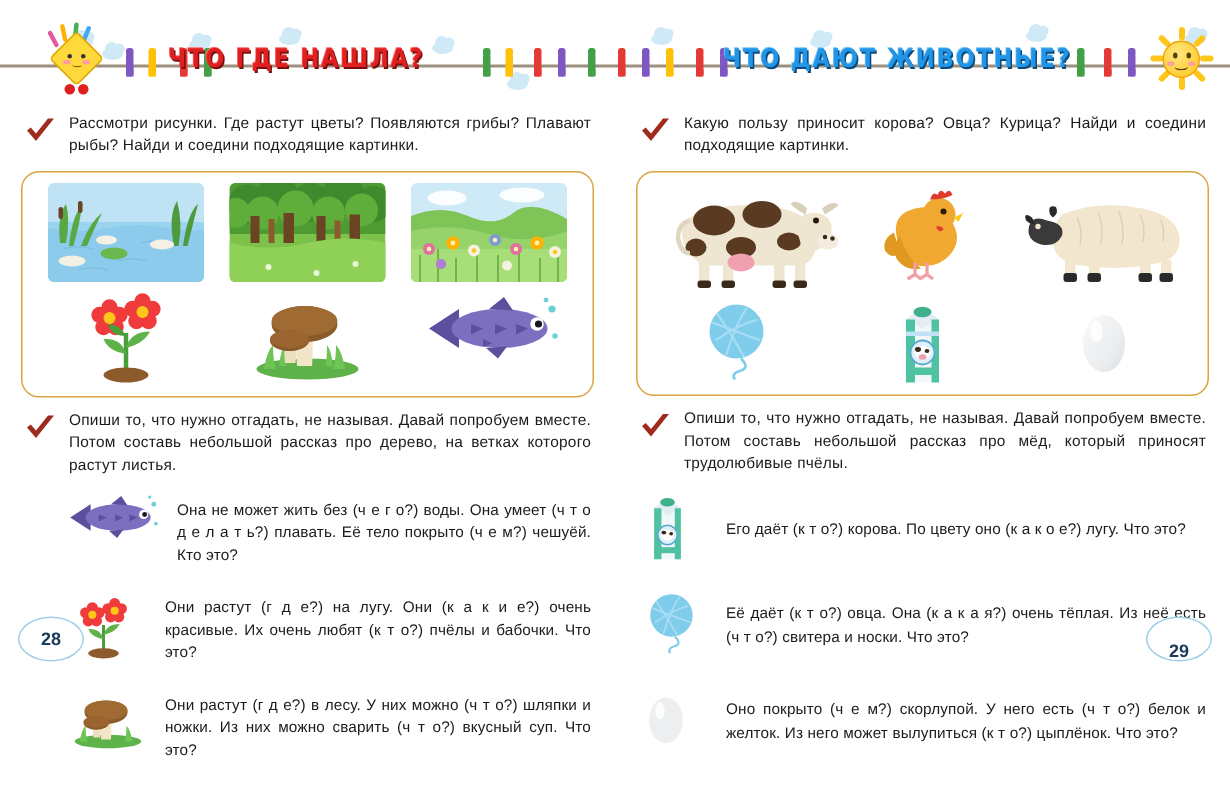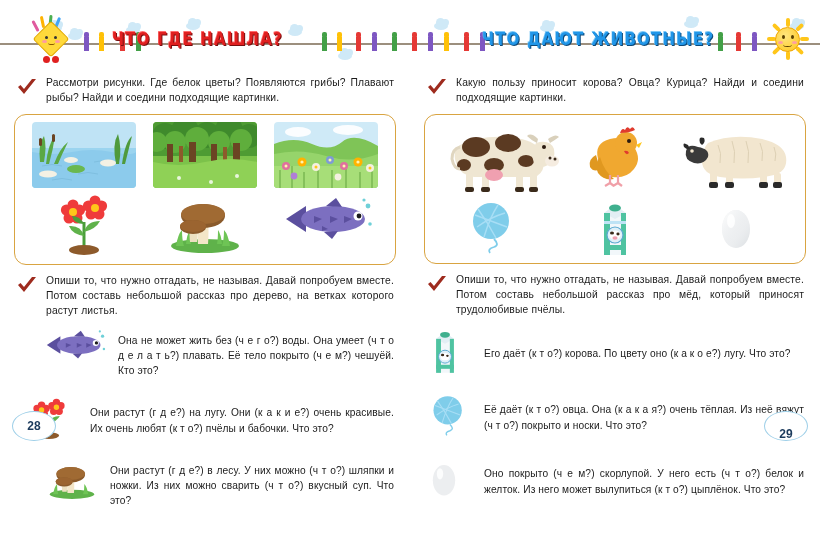--- a/index.html
+++ b/index.html
@@ -196,21 +196,21 @@
 
       <div class="title-word title-left">ЧТО ГДЕ НАШЛА?</div>
     </div>
 
     <div class="task">
       <div class="check-icon">
         <svg width="22" height="20" viewBox="0 0 22 20">
           <path d="M2 9 L8 16 L20 1 L16 1 L8 11 L4.5 7 Z" fill="#9e2b1e"></path>
         </svg>
       </div>
-      <div class="task-text">Рассмотри рисунки. Где белок цветы? Появляются грибы? Плавают рыбы? Найди и соедини подходящие картинки.</div>
+      <div class="task-text">Рассмотри рисунки. Где растут цветы? Появляются грибы? Плавают рыбы? Найди и соедини подходящие картинки.</div>
     </div>
 
     <div class="panel">
       <div class="panel-row scenes">
 
         <div class="scene">
           <svg width="104" height="66" viewBox="0 0 104 66">
             <rect width="104" height="66" fill="#bfe3f5"></rect>
             <rect y="26" width="104" height="40" fill="#9bd4ef"></rect>
             <path d="M0 30 q20 4 40 0 t40 0 t24 0 v36 H0 Z" fill="#8ccbec"></path>
@@ -408,21 +408,21 @@
           <g fill="#6fd0d8">
               <circle cx="90" cy="12" r="2.4"></circle>
               <circle cx="86" cy="5" r="1.6"></circle>
               <circle cx="92" cy="31" r="1.8"></circle>
             </g>
         </svg>
       </div>
       <div class="riddle-text">Она не может жить без (ч е г о?) воды. Она умеет (ч т о   д е л а т ь?) плавать. Её тело покрыто (ч е м?) чешуёй. Кто это?</div>
     </div>
 
-    <div class="riddle" style="padding-left:24px;">
+    <div class="riddle" style="padding-left:44px;">
       <div class="riddle-icon" style="flex:0 0 56px;">
         <svg width="50" height="50" viewBox="0 0 74 60">
           <path d="M37 56 V28" stroke="#4a9e3a" stroke-width="3" fill="none"></path>
           <path d="M37 42 q-12 -2 -15 -10 q12 -1 15 10" fill="#5fb24a"></path>
           <path d="M37 38 q12 -3 16 -11 q-13 0 -16 11" fill="#5fb24a"></path>
           <g transform="translate(26,18)">
             <circle cx="0" cy="-7" r="5.5" fill="#ef3b3b"></circle>
               <circle cx="6.6" cy="-2" r="5.5" fill="#ef3b3b"></circle>
             <circle cx="4" cy="6" r="5.5" fill="#ef3b3b"></circle>
               <circle cx="-4" cy="6" r="5.5" fill="#ef3b3b"></circle>
@@ -674,21 +674,21 @@
           <circle cx="25" cy="22" r="18" fill="#7fcdea"></circle>
           <g stroke="#a8def5" stroke-width="1.4" fill="none">
             <path d="M9 16 q16 6 32 12"></path>
               <path d="M11 28 q14 -10 28 -14"></path>
             <path d="M18 38 q6 -20 14 -32"></path>
               <path d="M12 10 q10 14 18 29"></path>
           </g>
           <path d="M28 40 q6 6 0 8 q-7 2 -4 6" stroke="#7fcdea" stroke-width="1.8" fill="none"></path>
         </svg>
       </div>
-      <div class="riddle-text">Её даёт (к т о?) овца. Она (к а к а я?) очень тёплая. Из неё вяжут (ч т о?) покрыто и носки. Что это?</div>
+      <div class="riddle-text">Её даёт (к т о?) овца. Она (к а к а я?) очень тёплая. Из неё есть (ч т о?) свитера и носки. Что это?</div>
     </div>
 
     <div class="riddle" style="padding-left:18px;margin-top:8px;">
       <div class="riddle-icon" style="flex:0 0 46px;">
         <svg width="32" height="46" viewBox="0 0 40 52">
           <ellipse cx="20" cy="30" rx="14" ry="19" fill="#eceef0"></ellipse>
           <ellipse cx="15" cy="22" rx="4" ry="7" fill="#ffffff" opacity="0.85"></ellipse>
         </svg>
       </div>
       <div class="riddle-text">Оно покрыто (ч е м?) скорлупой. У него есть (ч т о?) белок и желток. Из него может вылупиться (к т о?) цыплёнок. Что это?</div>

